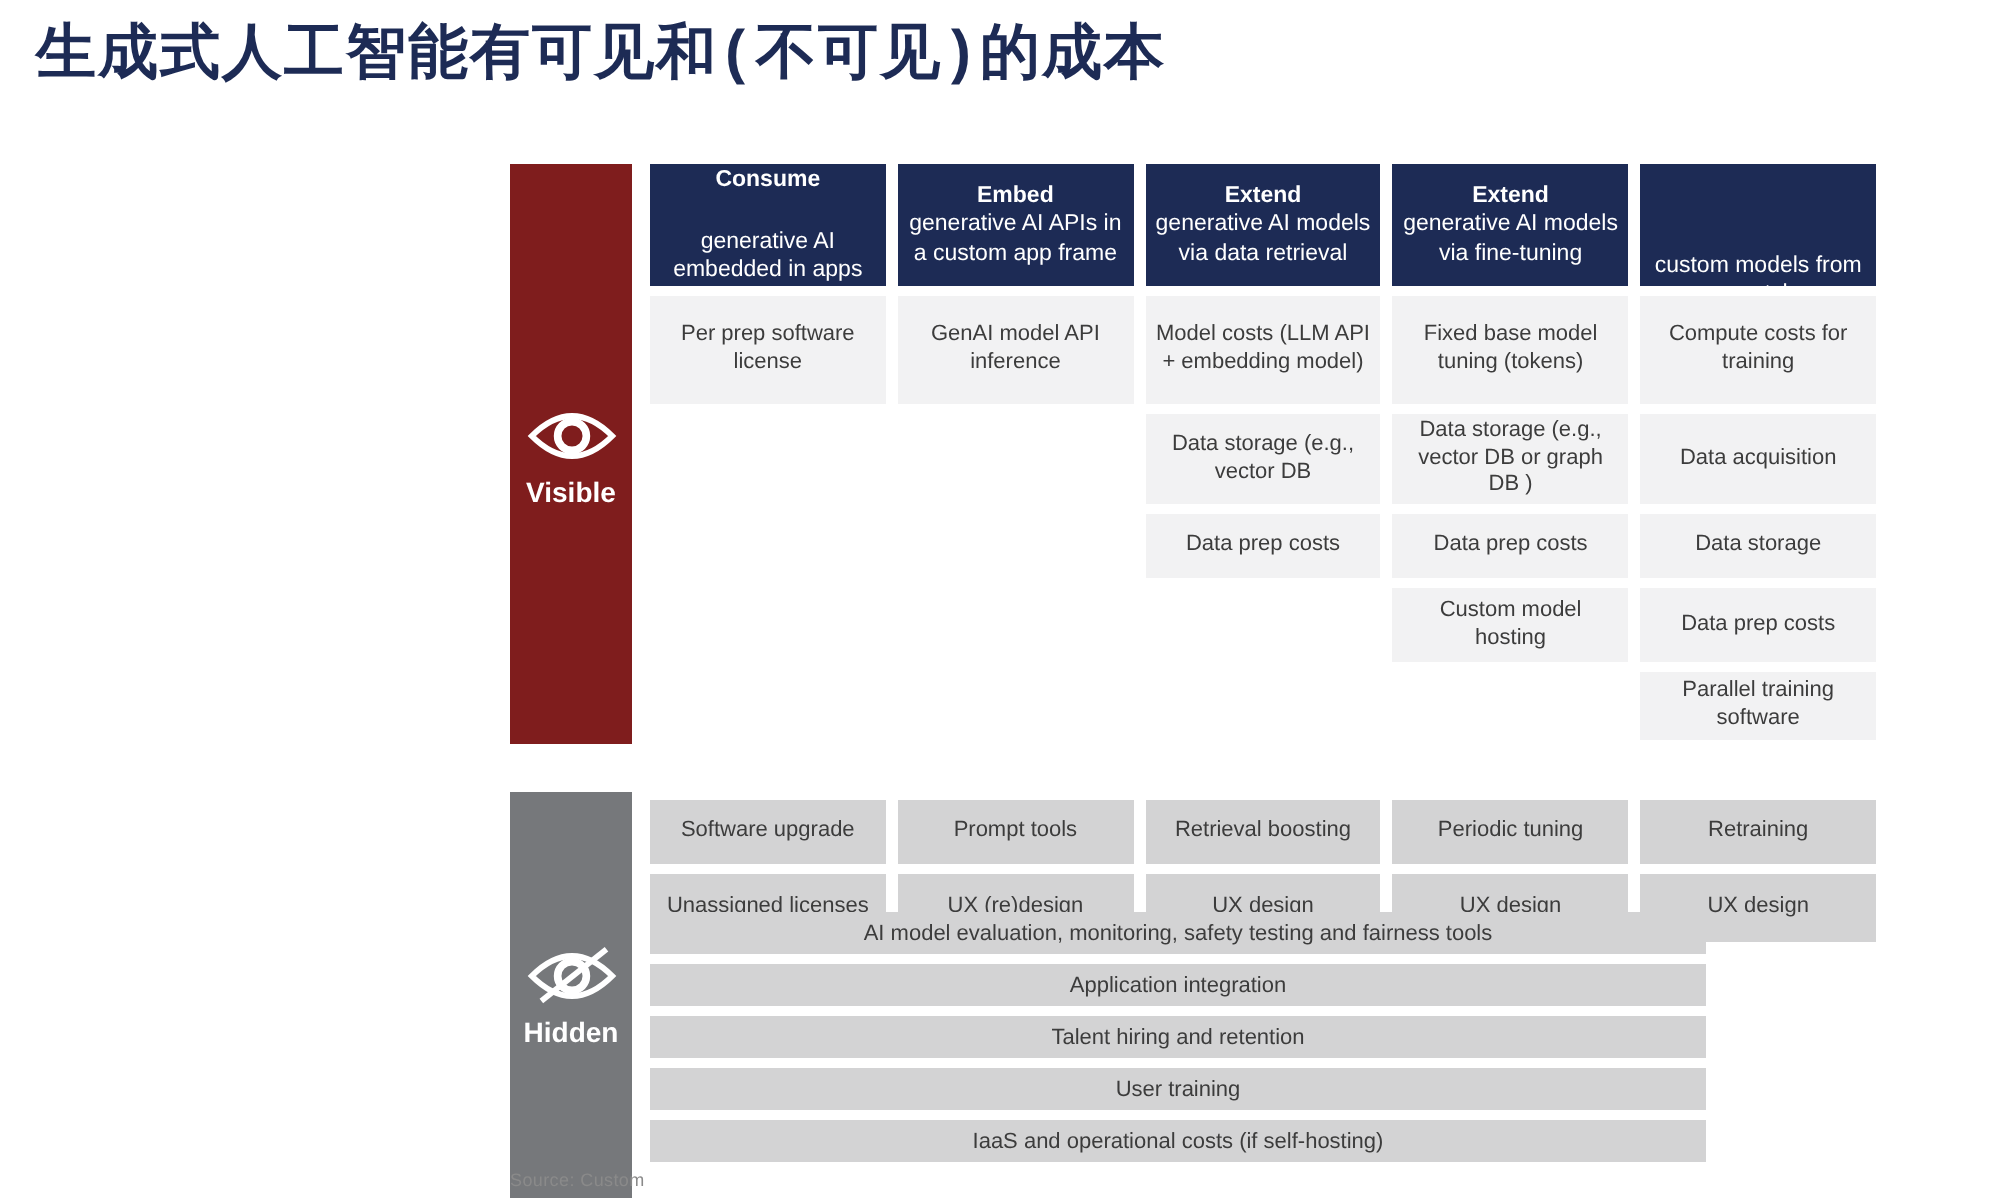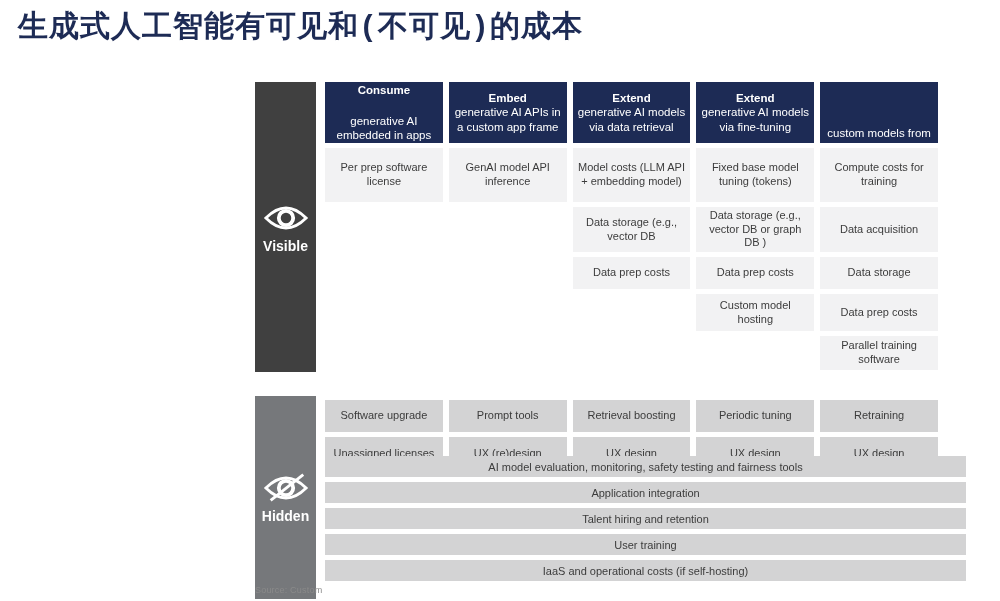--- a/index.html
+++ b/index.html
@@ -19,21 +19,21 @@
     color: #1d2b55;
   }
 
   
   .sidebar {
     position: absolute; left: 255px; width: 61px;
     display: flex; flex-direction: column;
     align-items: center; justify-content: center;
     color: #fff;
   }
-  .sidebar.visible-bar { top: 82px; height: 290px; background: #404040; }
+  .sidebar.visible-bar { top: 82px; height: 290px; background: #7f1d1d; }
   .sidebar.hidden-bar  { top: 378px; height: 203px; background: #76787b; margin-top: 18px; }
   .sidebar .icon { width: 46px; height: 34px; display: block; }
   .sidebar .bar-label { font-weight: bold; font-size: 14px; margin-top: 3px; }
 
   
   .visible-grid {
     position: absolute; left: 325px; top: 82px; width: 613px;
     display: grid;
     grid-template-columns: repeat(5, 1fr);
     grid-template-rows: 61px 54px 45px 32px 37px 34px;
@@ -63,21 +63,21 @@
   .hidden-grid {
     position: absolute; left: 325px; top: 400px; width: 613px;
     display: grid;
     grid-template-columns: repeat(5, 1fr);
     grid-template-rows: 32px 34px;
     column-gap: 6px; row-gap: 5px;
   }
 
   
   .hidden-bars {
-    position: absolute; left: 325px; top: 456px; width: 641px;
+    position: absolute; left: 325px; top: 456px; width: 528px;
     display: flex; flex-direction: column; gap: 5px;
   }
   .wide-bar {
     background: #d3d3d4; height: 21px;
     display: flex; align-items: center; justify-content: center;
     font-size: 11px; color: #3c3c3c;
   }
 
   .source {
     position: absolute; left: 255px; top: 585px;

